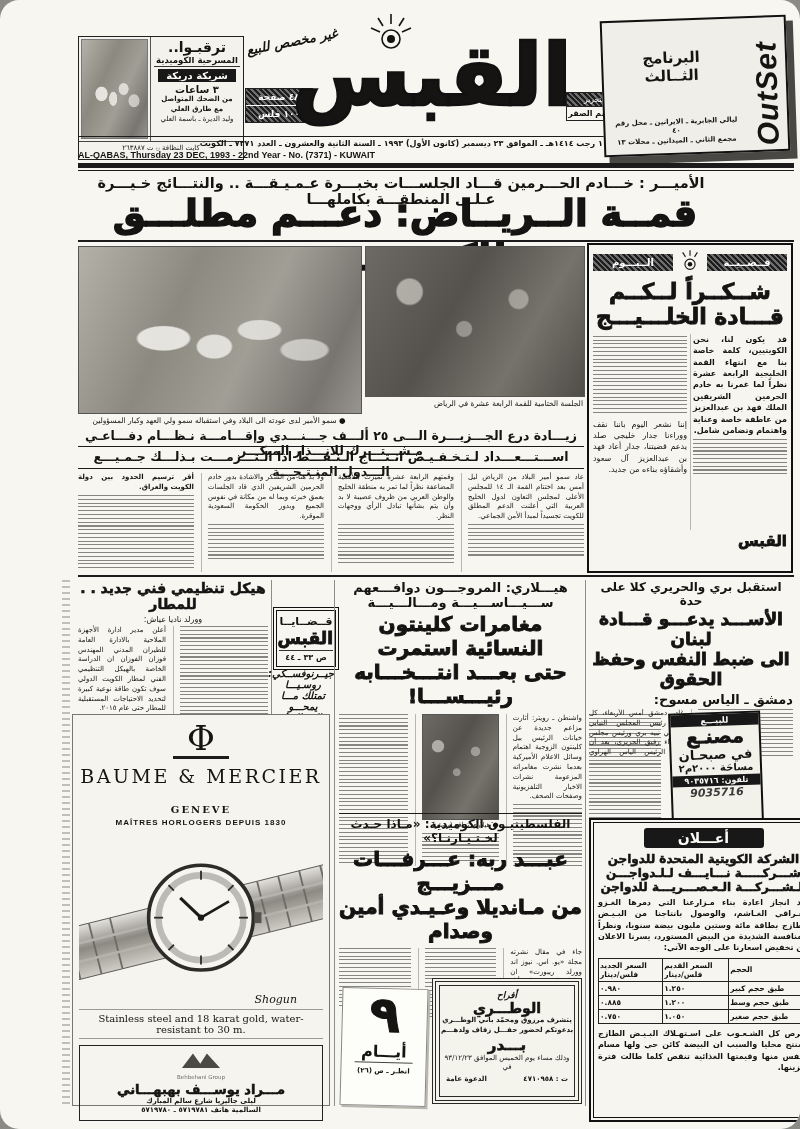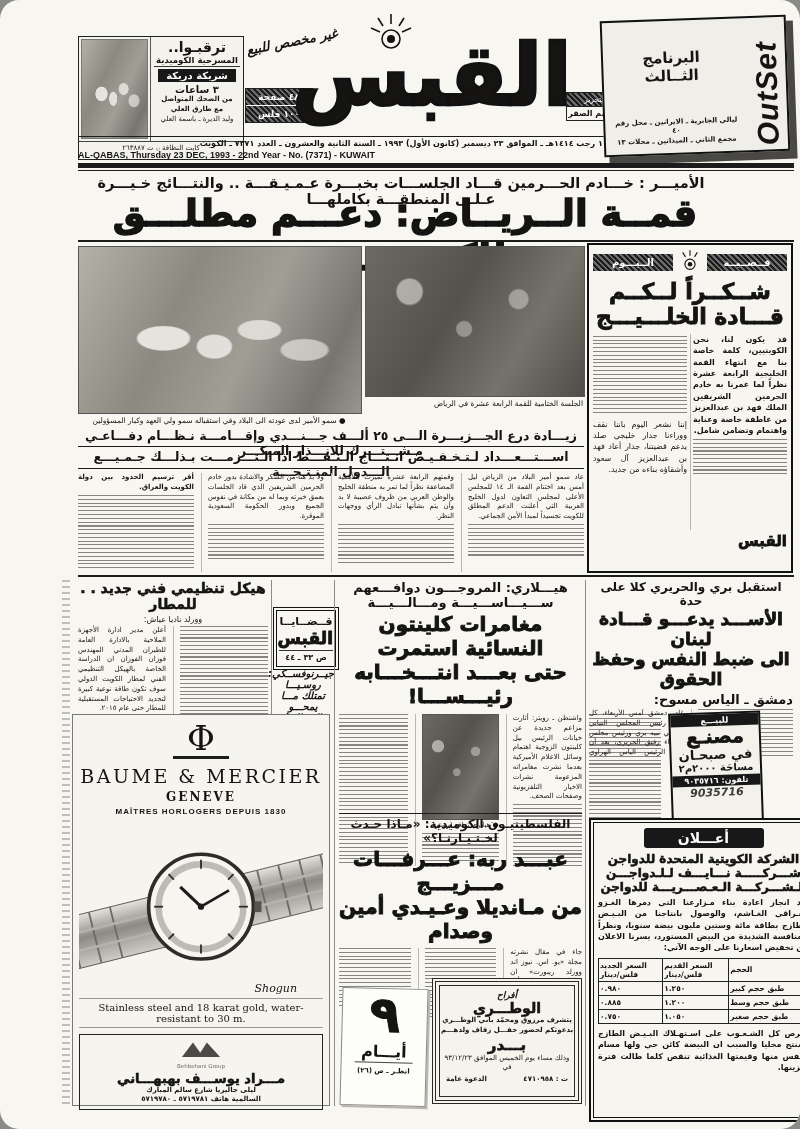--- a/index.html
+++ b/index.html
@@ -244,21 +244,21 @@
     <div class="blackbox b" style="font-size:8px;padding:1px 0;margin-top:2px;">تلفون: ٩٠٣٥٧١٦</div>
     <div class="mono-hand b" style="font-size:11px;">9035716</div>
   </div>
 
   <div class="abs dotstrip" style="left:62px;top:580px;width:8px;height:525px;"></div>
 
   <div class="abs ctr" style="left:72px;top:714px;width:258px;height:392px;border:1px solid #777;background:#f5f4ee;padding:6px;box-sizing:border-box;">
     <div style="font-family:'DejaVu Serif',serif;font-size:34px;line-height:1;">Φ</div>
     <div class="rule" style="width:56px;height:3px;margin:1px auto 6px;"></div>
     <div class="serif" style="font-size:19px;letter-spacing:2.5px;">BAUME &amp; MERCIER</div>
-    <div class="serif b" style="font-size:12px;letter-spacing:2px;margin-top:3px;">GENEVE</div>
+    <div class="serif b" style="font-size:10px;letter-spacing:2px;margin-top:17px;">GENEVE</div>
     <div class="b" style="font-size:8px;letter-spacing:1px;margin-top:3px;font-family:'Liberation Sans',sans-serif;">MAÎTRES HORLOGERS DEPUIS 1830</div>
     <svg width="244" height="158" viewBox="0 0 270 175" style="margin-top:4px;">
       <defs>
         <linearGradient id="brc" x1="0" y1="0" x2="0" y2="1">
           <stop offset="0" stop-color="#e4e2dc"></stop>
             <stop offset=".45" stop-color="#8d8a84"></stop>
             <stop offset="1" stop-color="#cfcdc6"></stop>
         </linearGradient>
       </defs>
       <g transform="rotate(-14 135 100)">

